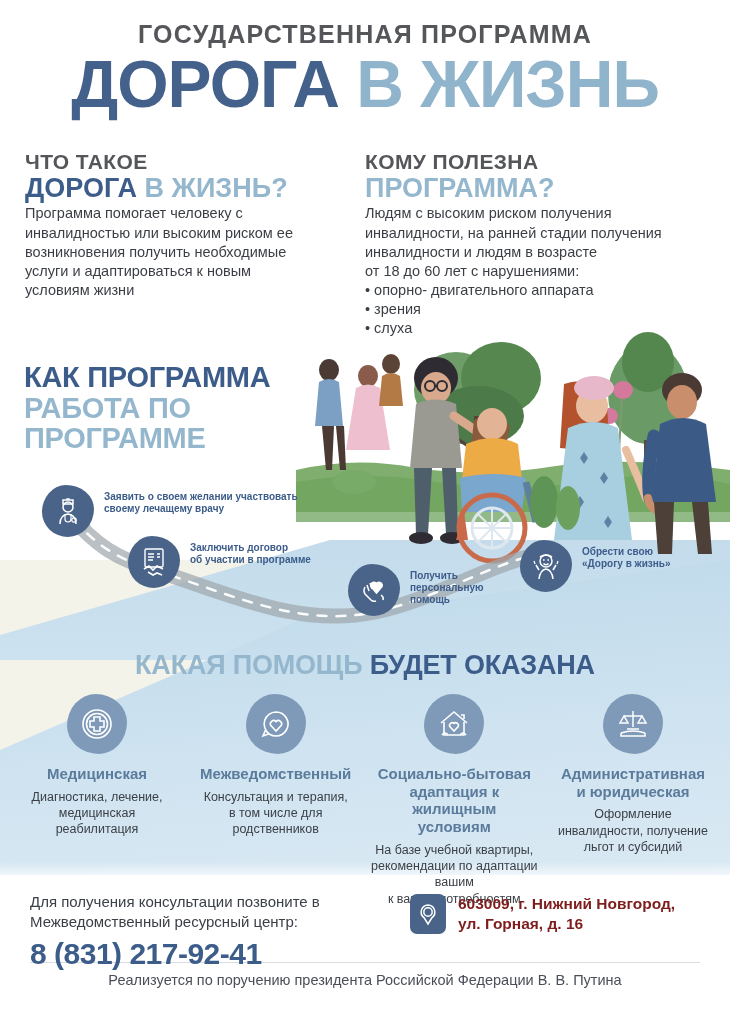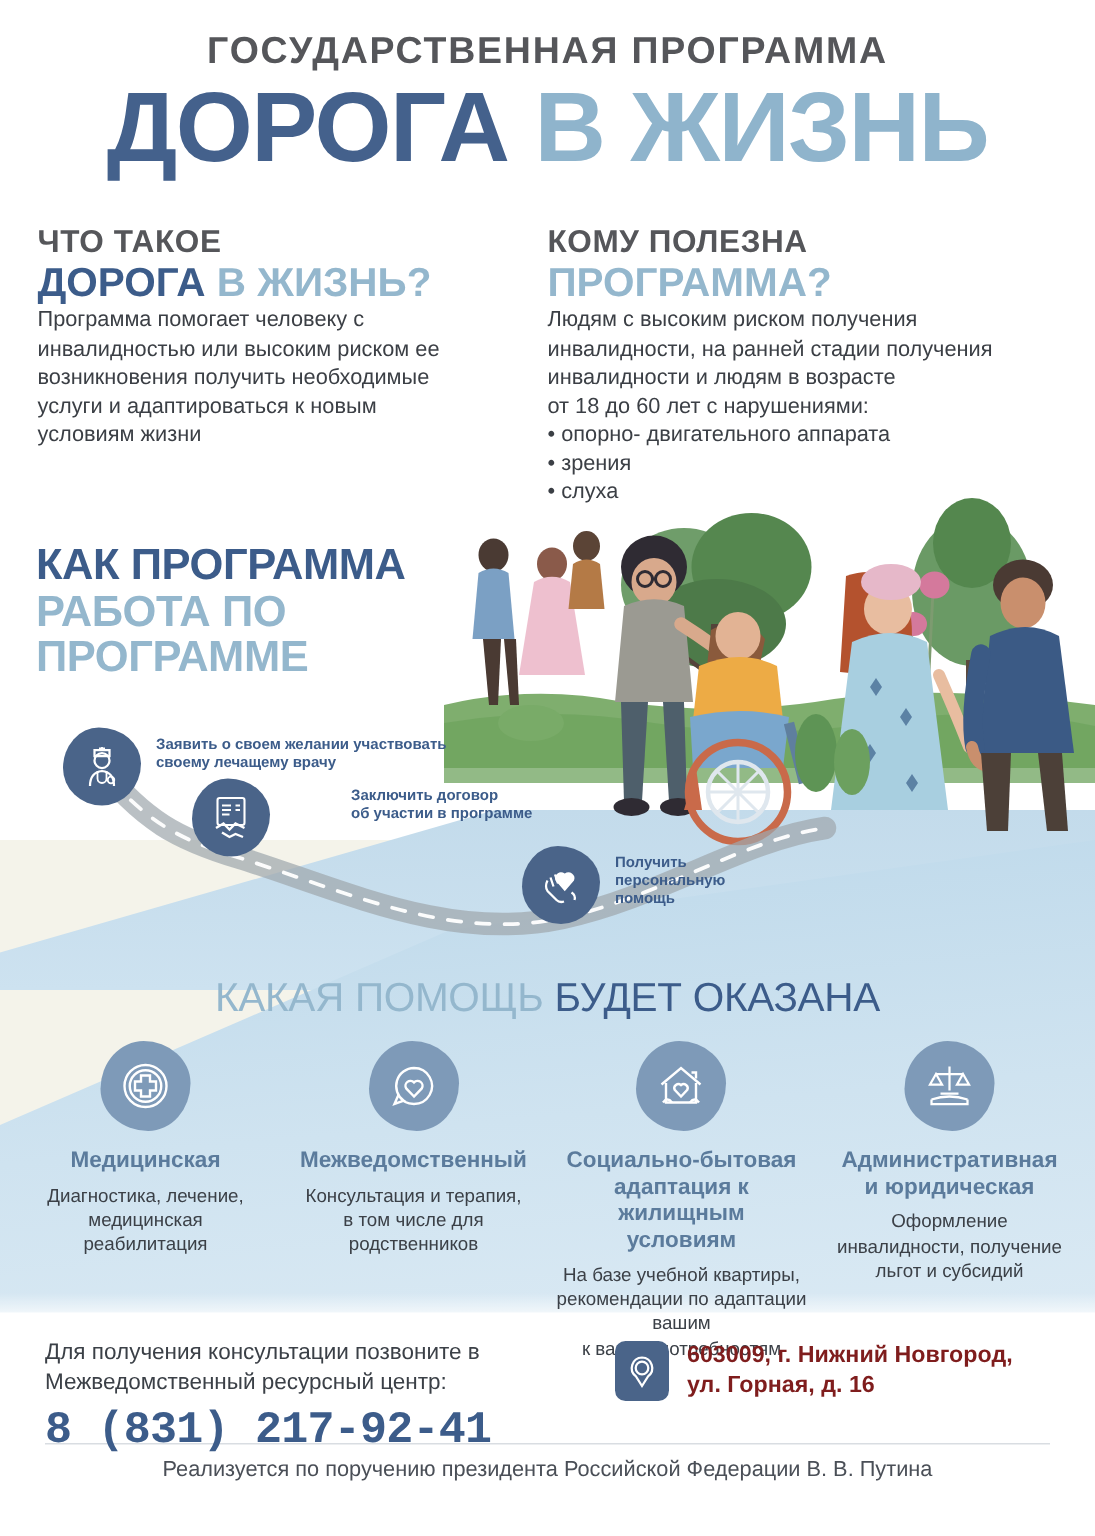--- a/index.html
+++ b/index.html
@@ -83,28 +83,28 @@
     background:#4a6489;
     border-radius:46% 54% 50% 50% / 52% 46% 54% 48%;
     display:flex;align-items:center;justify-content:center;
   }
   .step-txt{
     margin-left:10px;margin-top:6px;font-size:10px;line-height:1.2;
     color:#3c5c8a;font-weight:600;
   }
   .step-txt div{white-space:nowrap;}
   .s1{left:42px;top:485px;}
-  .s2{left:128px;top:519px;gap:44px;}
+  .s2{left:128px;top:536px;}
   .s3{left:348px;top:564px;}
   .s4{left:520px;top:540px;}
   .s3 .step-txt,.s4 .step-txt{color:#3c5c8a;}
   
   .help-title{
     position:absolute;left:0;top:650px;width:730px;text-align:center;z-index:6;
-    font-size:27px;font-weight:400;letter-spacing:-.2px;
+    font-size:27px;font-weight:700;letter-spacing:-.2px;
   }
   .cards{
     position:absolute;left:12px;top:694px;width:706px;z-index:6;
     display:flex;justify-content:space-between;
   }
   .card{width:170px;text-align:center;}
   .card-ico{
     width:60px;height:60px;margin:0 auto;
     background:#7e9ab8;
     border-radius:48% 52% 47% 53% / 53% 47% 53% 47%;
@@ -112,21 +112,21 @@
   }
   .card-h{
     margin-top:11px;font-size:15px;font-weight:600;color:#5b7b9c;line-height:1.18;
   }
   .card-p{margin-top:6px;font-size:12.5px;line-height:1.3;color:#3b4047;}
   
   .foot{position:absolute;z-index:6;}
   .foot-left{left:30px;top:892px;width:380px;}
   .foot-lead{font-size:15px;line-height:1.32;color:#3b4047;}
   .phone{
-    margin-top:5px;font-size:30px;font-weight:700;color:#3c5c8a;letter-spacing:-.5px;font-family:Liberation Mono, monospace;
+    margin-top:5px;font-size:30px;font-weight:700;color:#3c5c8a;letter-spacing:-.5px;
   }
   .foot-right{left:410px;top:894px;width:310px;display:flex;align-items:flex-start;}
   .pin{
     width:36px;height:40px;flex:0 0 36px;background:#4a6489;border-radius:7px;
     display:flex;align-items:center;justify-content:center;
   }
   .addr{margin-left:12px;font-size:15.5px;line-height:1.3;color:#7f1d1d;font-weight:600;}
   .note{
     position:absolute;left:0;top:972px;width:730px;text-align:center;z-index:6;
     font-size:14.5px;color:#4a4f57;
@@ -331,20 +331,37 @@
         <path d="M24 22 q3 2 2 5"></path>
       </svg>
     </div>
     <div class="step-txt">
       <div>Получить</div>
       <div>персональную</div>
       <div>помощь</div>
     </div>
   </div>
 
+  <div class="step s4">
+    <div class="bubble">
+      <svg width="34" height="34" viewBox="0 0 34 34" fill="none" stroke="#ffffff" stroke-width="1.5">
+        <circle cx="17" cy="12" r="6"></circle>
+        <path d="M14 11 h1.6 M18.4 11 h1.6" stroke-width="1.6"></path>
+        <path d="M14.5 14.5 q2.5 2.5 5 0"></path>
+        <path d="M11 8 q6 -4 12 0" stroke-width="1.6"></path>
+        <path d="M10 30 q1 -9 7 -10 q6 1 7 10"></path>
+        <path d="M10 21 l-3 -5 M24 21 l3 -5" stroke-width="1.6"></path>
+        <path d="M6 15 l-1 -3 M28 15 l1 -3" stroke-width="1.3"></path>
+      </svg>
+    </div>
+    <div class="step-txt">
+      <div>Обрести свою</div>
+      <div>«Дорогу в жизнь»</div>
+    </div>
+  </div>
 
   <div class="help-title">
     <span class="t-light">КАКАЯ ПОМОЩЬ</span>
     <span class="t-dark">БУДЕТ ОКАЗАНА</span>
   </div>
 
   <div class="cards">
 
     <div class="card">
       <div class="card-ico">

